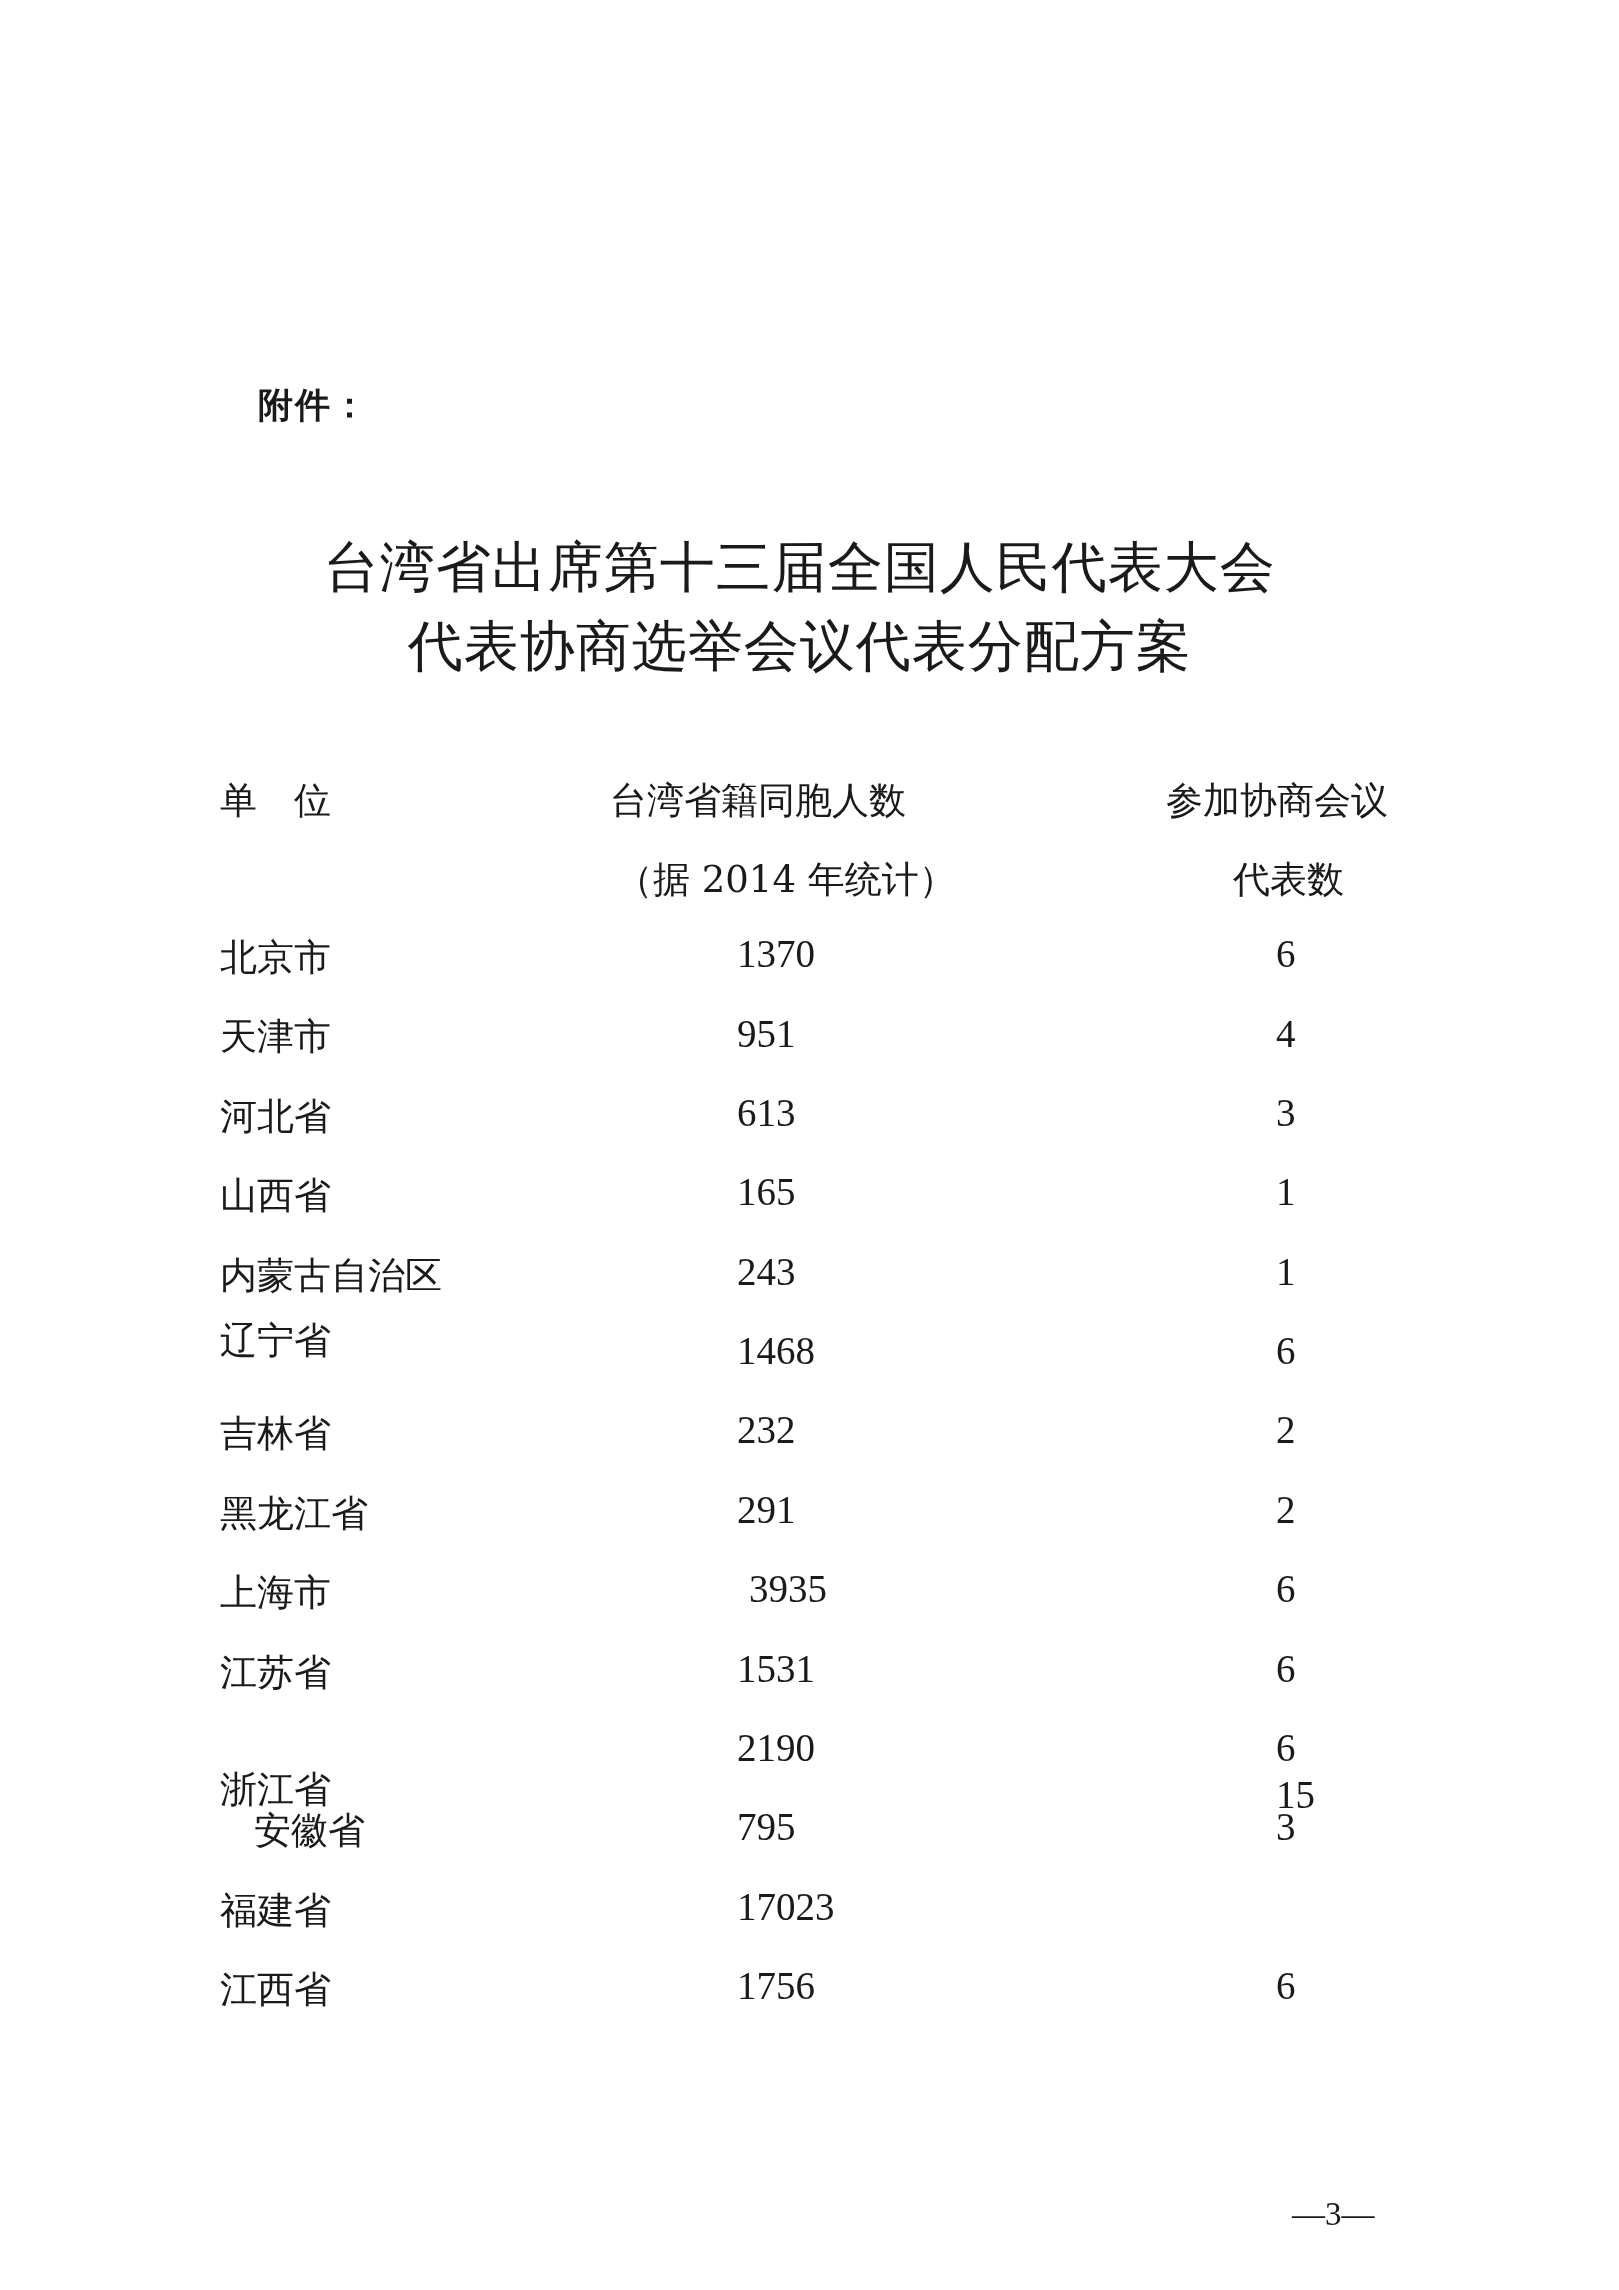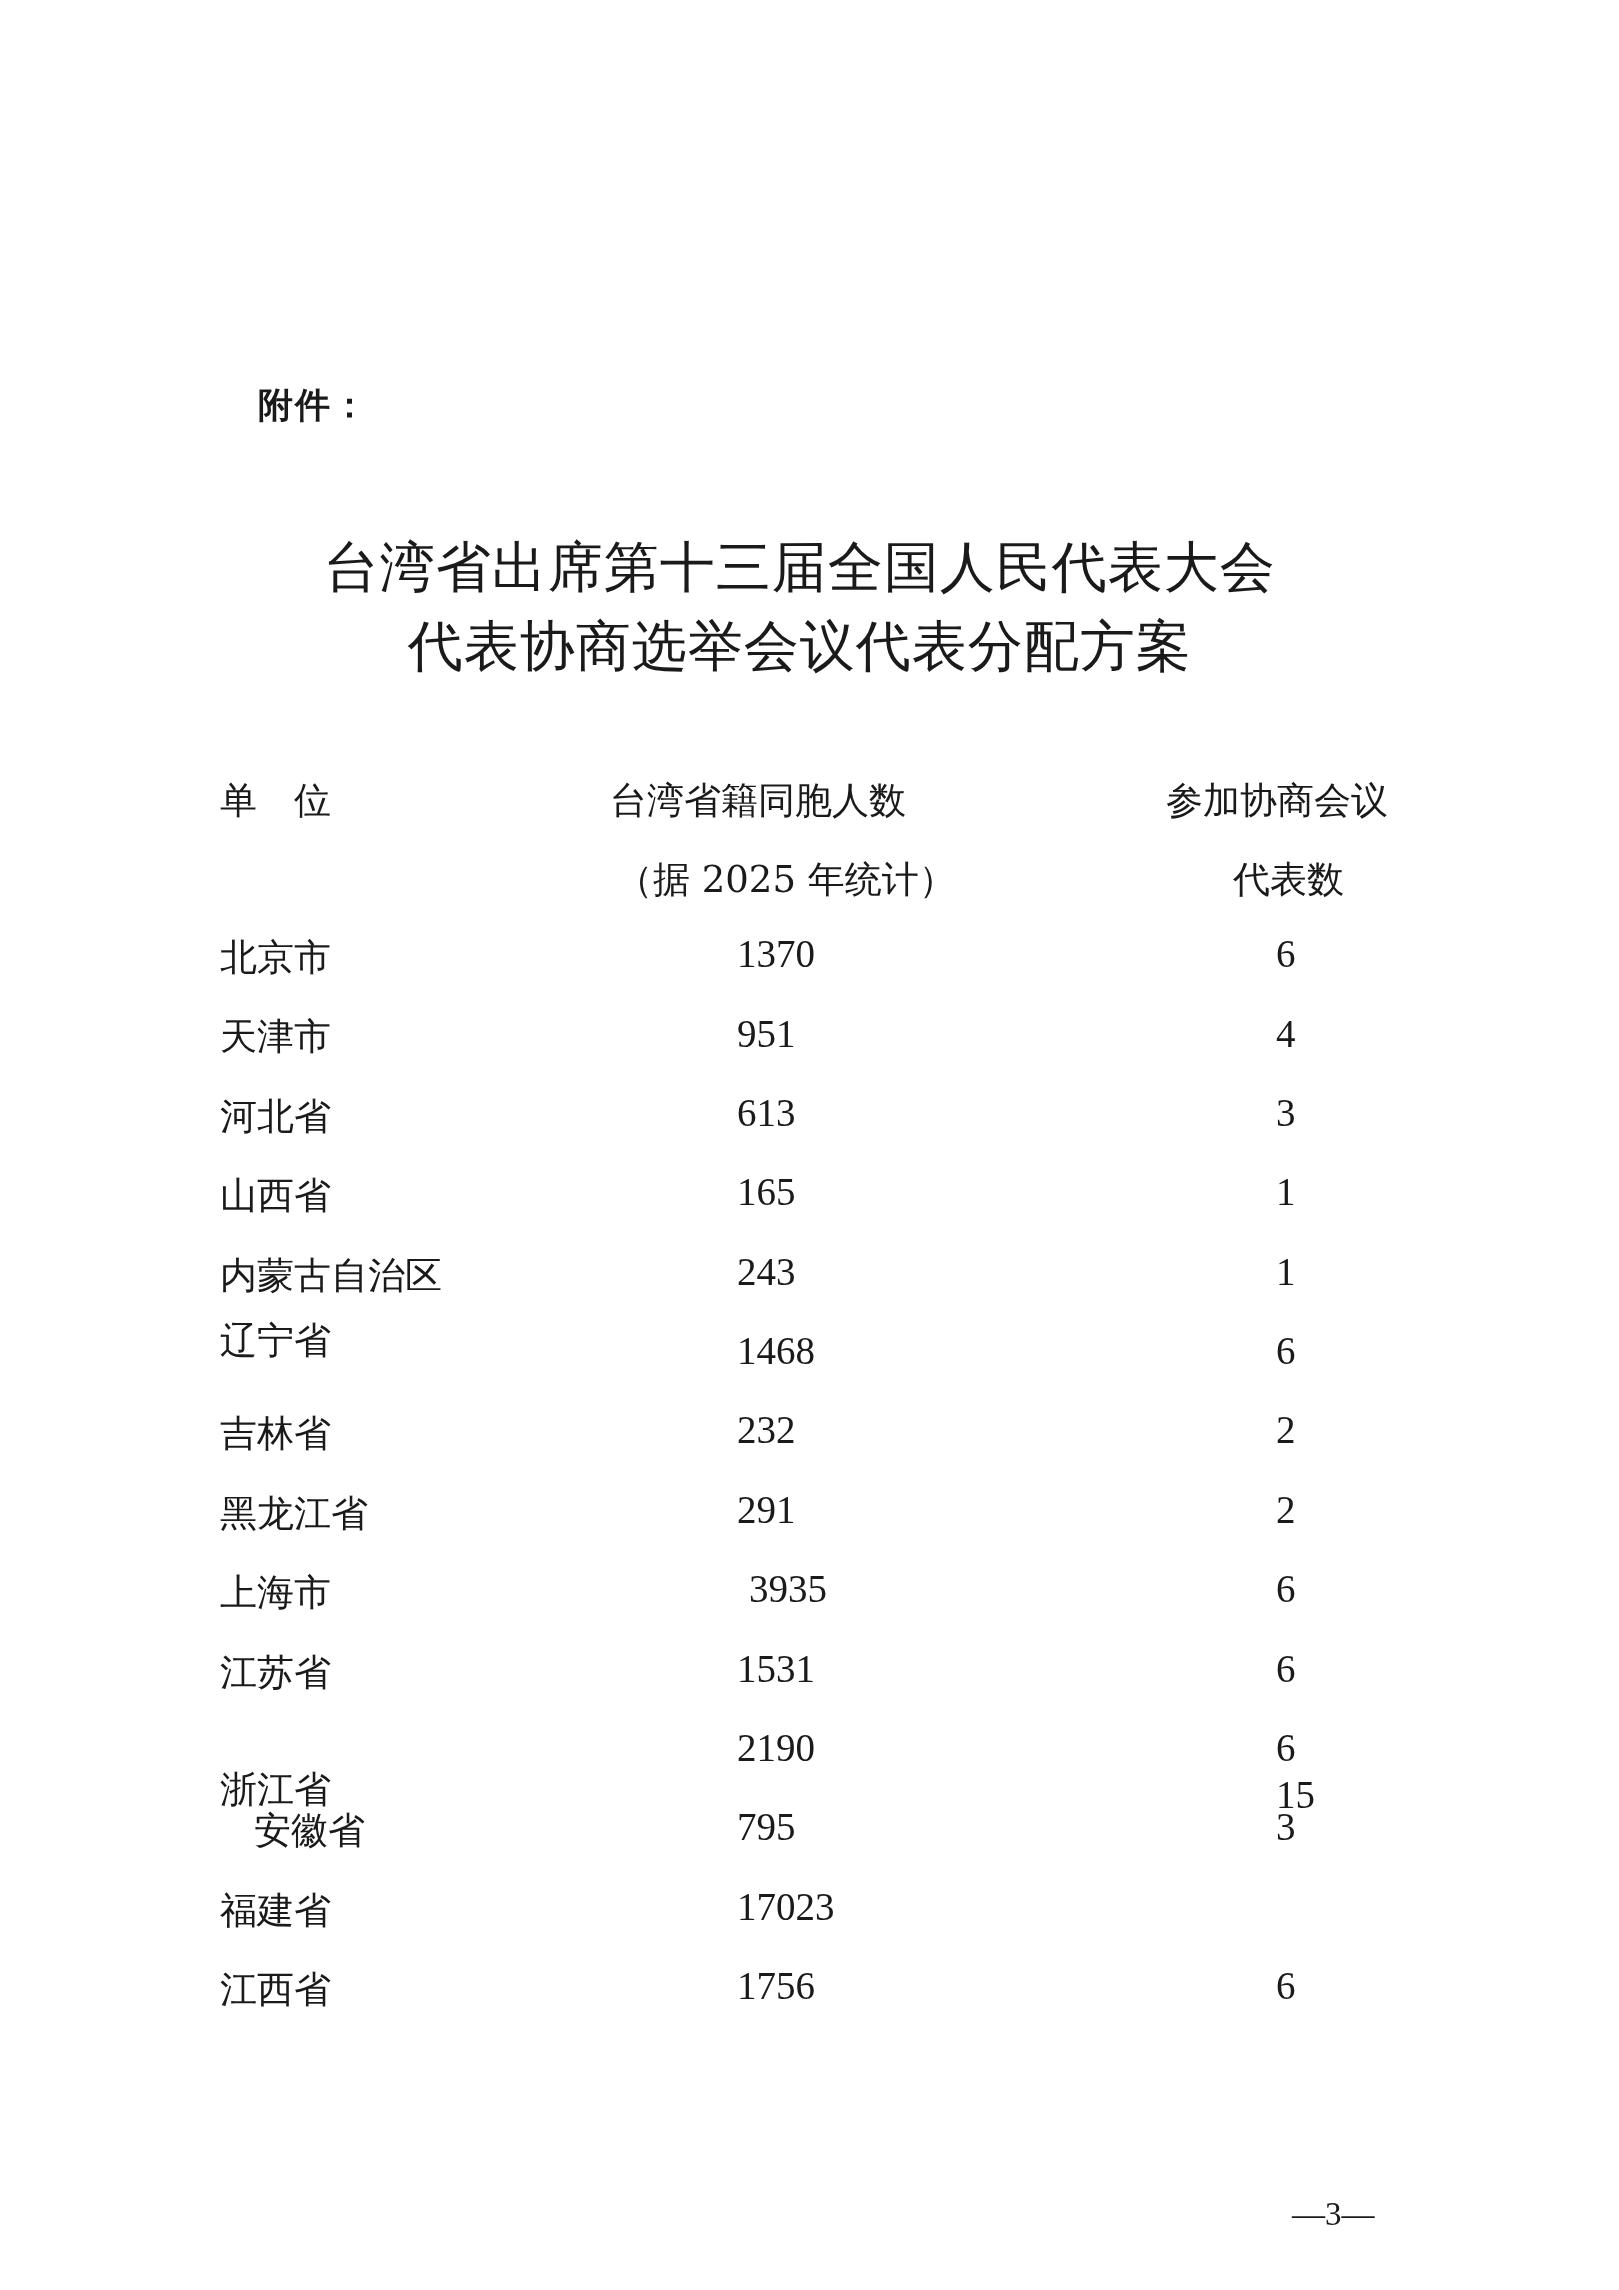--- a/index.html
+++ b/index.html
@@ -28,21 +28,21 @@
 
 <div class="attach">附件：</div>
 
 <div class="title t1">台湾省出席第十三届全国人民代表大会</div>
 <div class="title t2">代表协商选举会议代表分配方案</div>
 
 <div>
   <div class="th c1" style="top:776px">单　位</div>
   <div class="th h2" style="top:776px">台湾省籍同胞人数</div>
   <div class="th h3" style="top:776px">参加协商会议</div>
-  <div class="th h2b" style="top:855px">（据 2025 年统计）</div>
+  <div class="th h2b" style="top:855px">（据 2014 年统计）</div>
   <div class="th h3b" style="top:855px">代表数</div>
 
   <div id="rows">
       <div>
         <div class="cell c1 " style="top: 933px;">北京市</div>
         <div class="cell c2 num" style="top: 931px;">1370</div>
         <div class="cell c3 num" style="top: 931px;">6</div>
       </div>
       <div>
         <div class="cell c1 " style="top: 1012px;">天津市</div>

